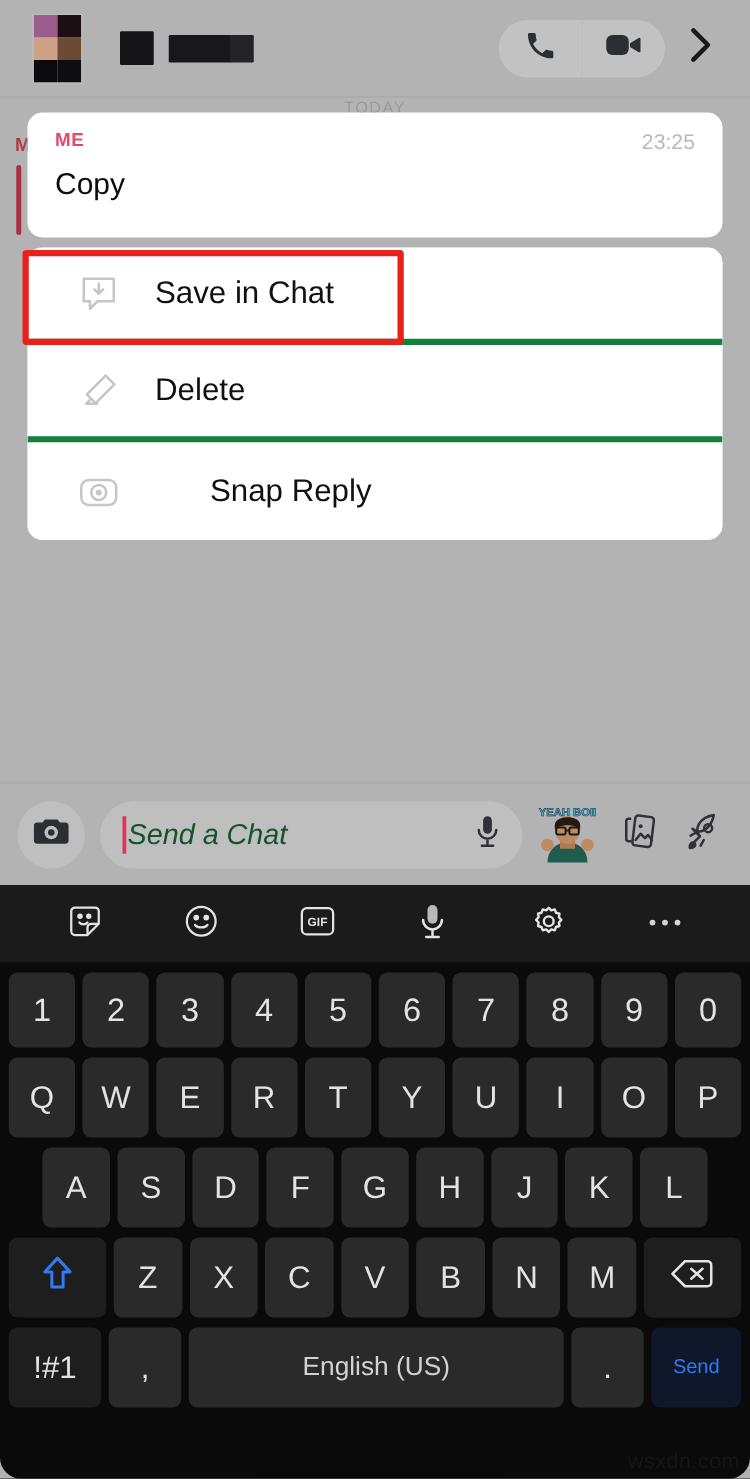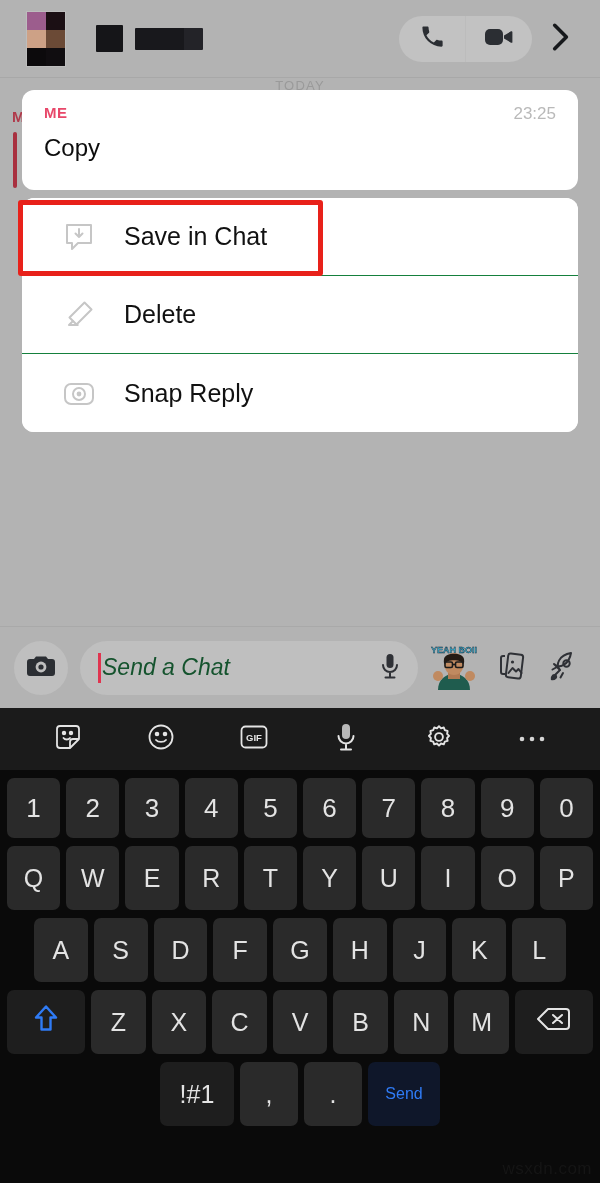--- a/index.html
+++ b/index.html
@@ -63,23 +63,23 @@
   .bubble .time { margin-left:auto; font-size:17px; color:#b9b9b9; }
   .bubble .body { margin-top:10px; font-size:24px; color:#0c0c0c; }
 
   
   .menu {
     position:absolute; left:22px; top:198px; width:556px;
     background:#fff; border-radius:12px; overflow:hidden;
   }
   .menu-item {
     height:78px; display:flex; align-items:center; padding:0 0 0 34px;
-    border-bottom:1px solid #15803d; background:#fff;
-  }
-  .menu-item:last-child { border-bottom:none; }
+    border-bottom:5px solid #15803d; background:#fff;
+  }
+  .menu-item:last-child { border-bottom:none;gap:44px; }
   .menu-item .mi-icon { width:46px; display:flex; align-items:center; justify-content:center; }
   .menu-item .mi-label { margin-left:22px; font-size:25px; color:#111; }
 
   .hl-box {
     position:absolute; left:18px; top:200px; width:305px; height:76px;
     border:5px solid #e8211a; border-radius:3px; pointer-events:none;
   }
 
   
   .inputbar {
@@ -95,21 +95,21 @@
     flex:1; height:54px; margin-left:12px; background:#bfbfbf; border-radius:27px;
     display:flex; align-items:center; padding:0 18px 0 22px; position:relative;
   }
   .caret { position:absolute; left:18px; top:12px; width:3px; height:30px; background:#e0344f; }
   .send-field .ph { font-size:23px; color:#14532d;font-style:italic; }
   .send-field .mic { margin-left:auto; }
   .bar-icon { width:46px; display:flex; align-items:center; justify-content:center; flex:0 0 auto; margin-left:6px; }
   .bitmoji { width:56px; height:56px; flex:0 0 auto; margin-left:8px; position:relative; }
 
   
-  .keyboard { position:absolute; left:0; top:708px; width:600px; height:475px; background:#0a0a0a; }
+  .keyboard { position:absolute; left:0; top:708px; width:600px; height:475px; background:#0a0a0a;border-radius:17px; }
   .kb-toolbar {
     height:62px; display:flex; align-items:center; justify-content:space-around;
     background:#1b1b1b; padding:0 22px;
   }
   .kb-toolbar .tb { display:flex; align-items:center; justify-content:center; width:46px; height:46px; }
   .kb-rows { padding:8px 4px 0 4px; }
   .kb-row { display:flex; justify-content:center; align-items:center; margin-bottom:8px; }
   .key {
     background:#2a2a2a; border-radius:7px; height:64px;
     display:flex; align-items:center; justify-content:center;
@@ -405,20 +405,21 @@
               <path d="M12 4h18a3 3 0 013 3v14a3 3 0 01-3 3H12L2 14z"></path>
               <path d="M17 10l9 8m0-8l-9 8" stroke-linecap="round"></path>
             </svg>
           </span>
         </div>
       </div>
 
       <div class="kb-row">
         <div class="key wide-fn">!#1</div>
         <div class="key narrow">,</div>
+        <div class="key space">English (US)</div>
         <div class="key narrow">.</div>
         <div class="key sendkey">Send</div>
       </div>
     </div>
 
     <div class="watermark">wsxdn.com</div>
   </div>
 
 </div>
 

